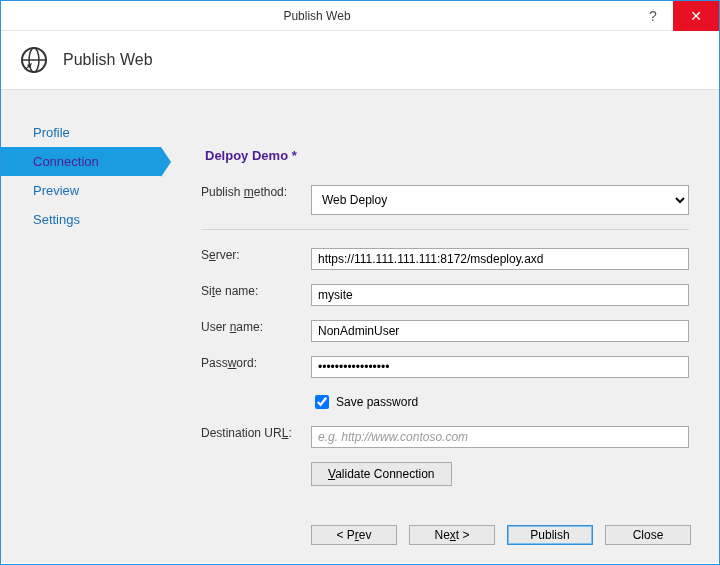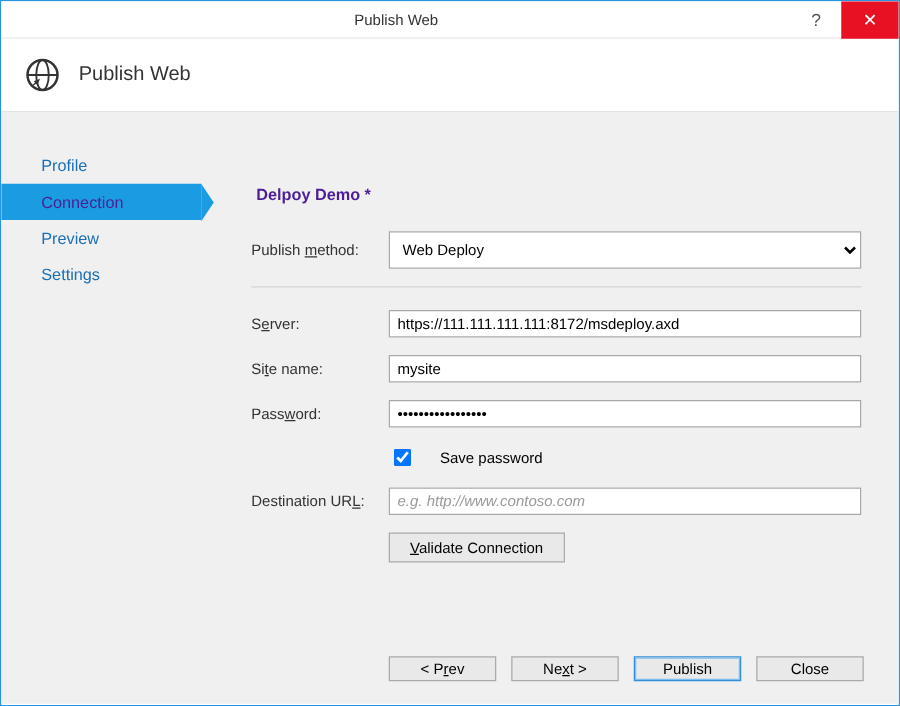--- a/index.html
+++ b/index.html
@@ -87,21 +87,21 @@
   .profile-title {
     font-weight: bold;
     font-size: 13px;
     color: #4c1d95;
     margin-bottom: 22px;
     margin-left: 4px;
     margin-top: 36px;
   }
   .form-row {
     display: flex;
-    align-items: center;
+    align-items: flex-start;
     margin-bottom: 14px;
   }
   .form-row .label {
     width: 110px;
     color: #333;
   }
   .form-row .underline { text-decoration: underline; }
   .form-row select,
   .form-row input[type="text"],
   .form-row input[type="password"] {
@@ -118,21 +118,21 @@
   .divider {
     border: none;
     border-top: 1px solid #d4d4d4;
     margin: 6px 0 18px 0;
   }
   .checkbox-row {
     display: flex;
     align-items: center;
     margin-left: 110px;
     margin-bottom: 14px;
-    gap: 20px;
+    gap: 4px;
   }
   .checkbox-row input { width:14px; height:14px;}
   .validate-btn {
     margin-left: 110px;
     height: 24px;
     padding: 0 16px;
     background: #e9e9e9;
     border: 1px solid #aaa;
     font-family: inherit;
     font-size: 12px;
@@ -214,20 +214,24 @@
     <div class="form-row">
       <span class="label">S<span class="underline">e</span>rver:</span>
       <input type="text" value="https://111.111.111.111:8172/msdeploy.axd" style="">
     </div>
 
     <div class="form-row">
       <span class="label">Si<span class="underline">t</span>e name:</span>
       <input type="text" value="mysite" style="">
     </div>
 
+    <div class="form-row">
+      <span class="label">User <span class="underline">n</span>ame:</span>
+      <input type="text" value="NonAdminUser" style="">
+    </div>
 
     <div class="form-row">
       <span class="label">Pass<span class="underline">w</span>ord:</span>
       <input type="text" value="•••••••••••••••••" style="">
     </div>
 
     <div class="checkbox-row">
       <input type="checkbox" checked="" style="">
       <span><span class="underline">S</span>ave password</span>
     </div>

